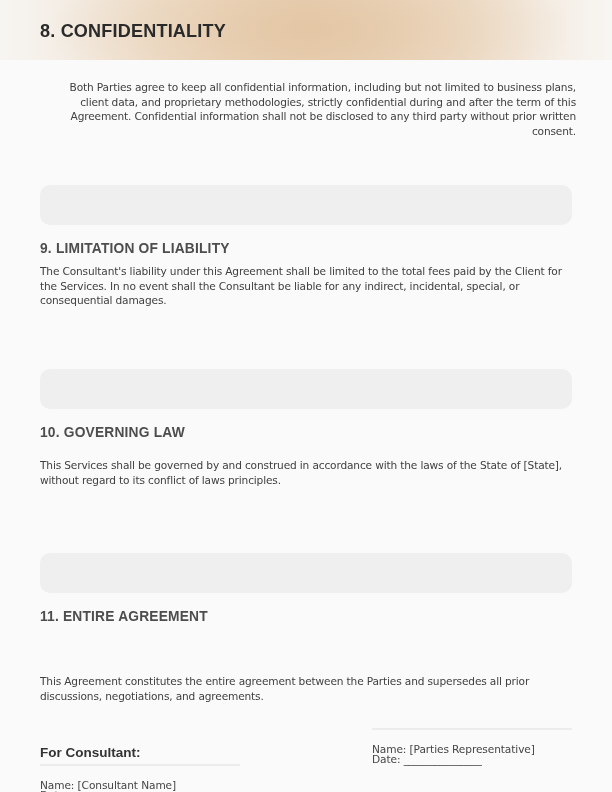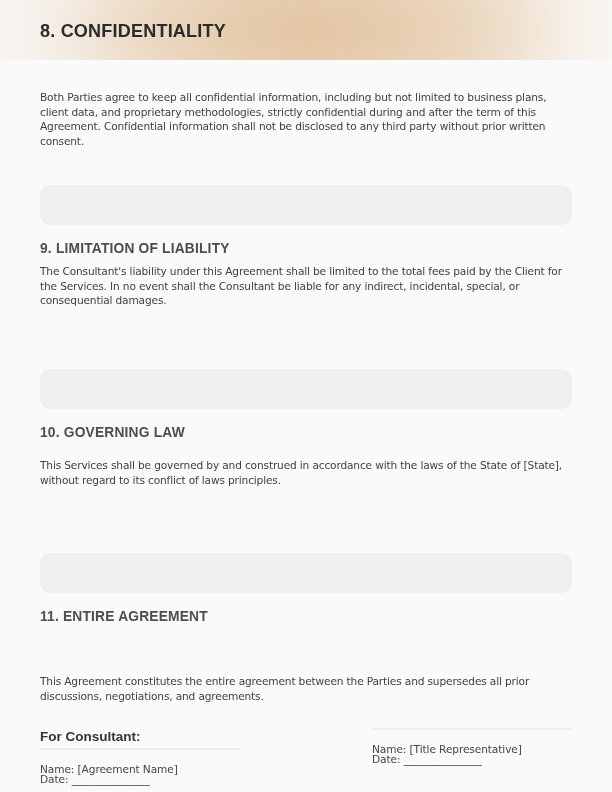--- a/index.html
+++ b/index.html
@@ -35,55 +35,55 @@
     letter-spacing: -0.15px;
   }
   .placeholder-box {
     position: absolute; left: 40px; width: 532px; height: 40px;
     background: #efefef; border-radius: 10px;
   }
   .sig-block { position: absolute; top: 728px; width: 200px; }
   .sig-heading {
     font-family: "Liberation Sans", sans-serif;
     font-weight: bold; font-size: 13.5px; color: #333;
-    height: 20px; line-height: 18px;
+    height: 20px; line-height: 18px; margin-top: 16px;
   }
   .sig-divider { height: 2px; background: #ececec; margin-bottom: 14px; }
   .sig-line {
     font-size: 10.6px; line-height: 10px; color: #444;
     white-space: nowrap; letter-spacing: -0.1px;
   }
 </style>
 </head>
 <body>
 
 <div class="header-band"></div>
 
 <h2 class="section-title first">8. CONFIDENTIALITY</h2>
-<p class="para" style="top:90px;">Both Parties agree to keep all confidential information, including but not limited to business plans, client data, and proprietary methodologies, strictly confidential during and after the term of this Agreement. Confidential information shall not be disclosed to any third party without prior written consent.</p>
+<p class="para" style="top:80px;text-align:right;">Both Parties agree to keep all confidential information, including but not limited to business plans, client data, and proprietary methodologies, strictly confidential during and after the term of this Agreement. Confidential information shall not be disclosed to any third party without prior written consent.</p>
 
 <div class="placeholder-box" style="top:185px;"></div>
 
 <h2 class="section-title" style="top:240px;">9. LIMITATION OF LIABILITY</h2>
 <p class="para" style="top:264px;">The Consultant's liability under this Agreement shall be limited to the total fees paid by the Client for the Services. In no event shall the Consultant be liable for any indirect, incidental, special, or consequential damages.</p>
 
 <div class="placeholder-box" style="top:369px;"></div>
 
 <h2 class="section-title" style="top:424px;">10. GOVERNING LAW</h2>
 <p class="para" style="top:458px;">This Services shall be governed by and construed in accordance with the laws of the State of [State], without regard to its conflict of laws principles.</p>
 
 <div class="placeholder-box" style="top:553px;"></div>
 
 <h2 class="section-title" style="top:608px;">11. ENTIRE AGREEMENT</h2>
 <p class="para" style="top:674px;">This Agreement constitutes the entire agreement between the Parties and supersedes all prior discussions, negotiations, and agreements.</p>
 
 <div class="sig-block" style="left:40px;">
   <div class="sig-heading">For Consultant:</div>
   <div class="sig-divider"></div>
-  <div class="sig-line">Name: [Agreement Name]</div>
+  <div class="sig-line">Name: [Consultant Name]</div>
   <div class="sig-line">Date: _______________</div>
 </div>
 
 <div class="sig-block" style="left:372px;">
   <div class="sig-divider"></div>
-  <div class="sig-line">Name: [Title Representative]</div>
+  <div class="sig-line">Name: [Parties Representative]</div>
   <div class="sig-line">Date: _______________</div>
 </div>
 
 </body></html>

